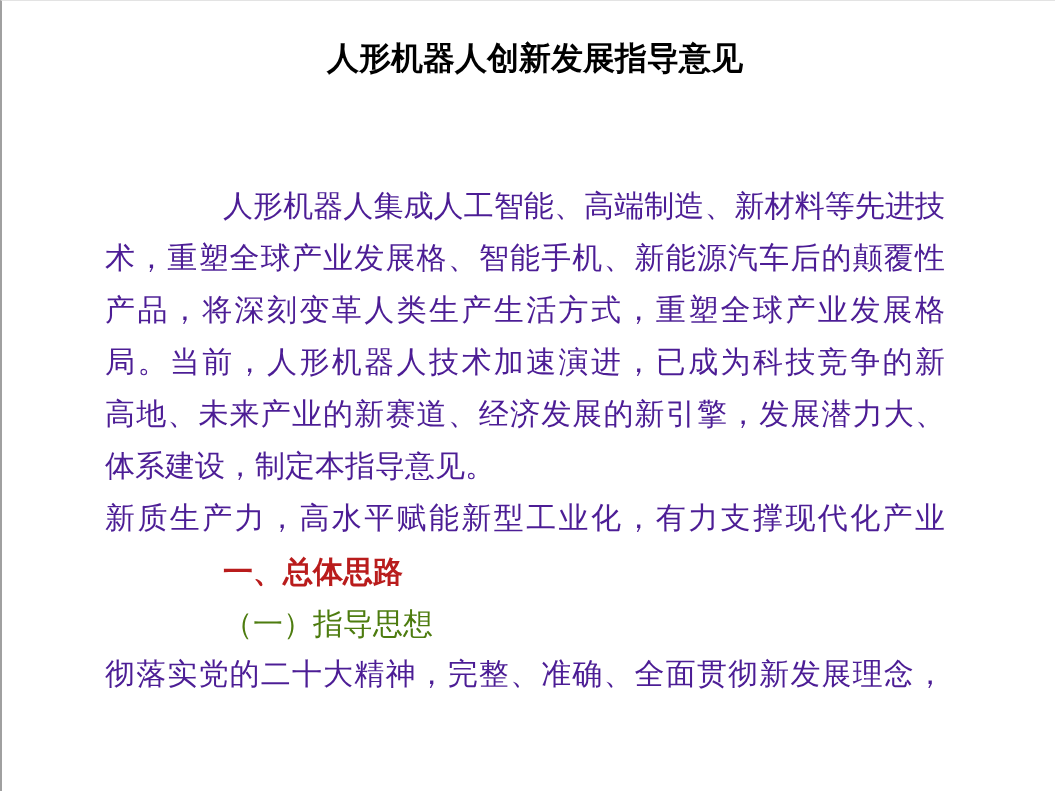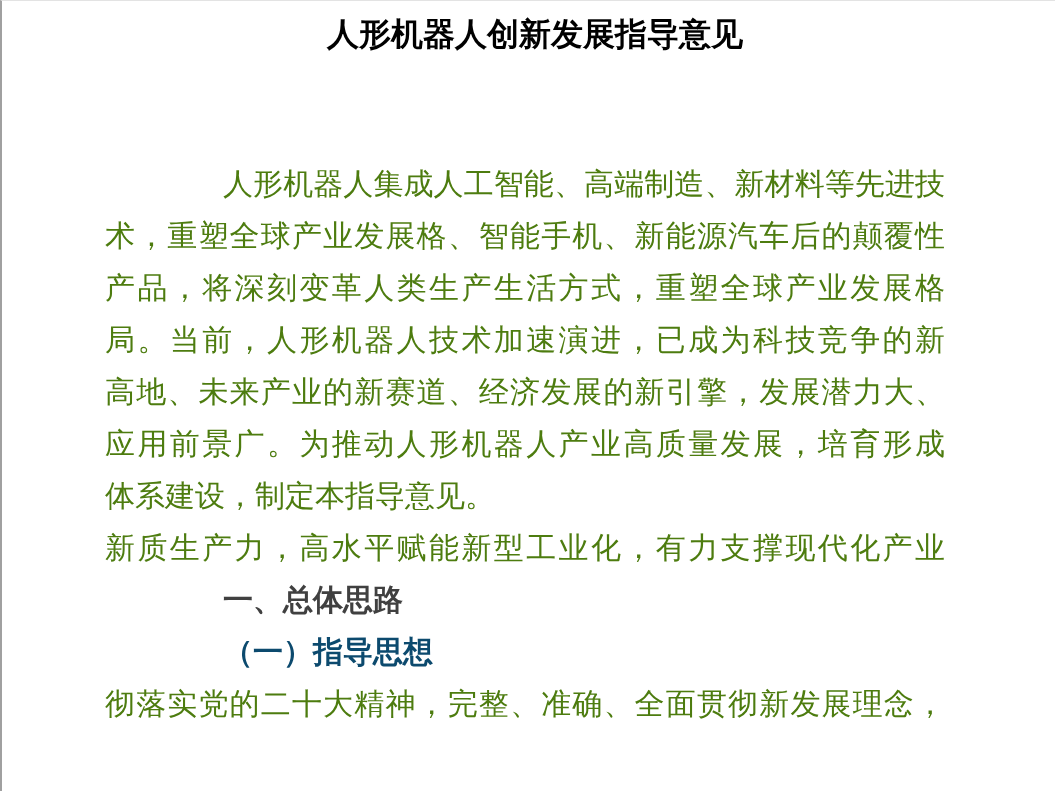--- a/index.html
+++ b/index.html
@@ -18,59 +18,59 @@
     width: 1055px;
     height: 791px;
     box-sizing: border-box;
     background: #ffffff;
     border-left: 2px solid #a0a0a0;
     border-top: 1px solid #e3e3e3;
     padding: 0 110px 0 103px;
   }
   .doc-title {
     margin: 0;
-    padding-top: 10px;
+    padding-top: 34px;
     line-height: 46px;
     font-size: 32px;
     font-weight: bold;
     color: #000000;
     text-align: center;
     transform: translateX(10px);
     font-family: "Liberation Serif", serif;
     letter-spacing: 0px;
     white-space: nowrap;
   }
   .doc-body {
     margin-top: 101px;
   }
   .ln {
     margin: 0;
     height: 52px;
     line-height: 52px;
     font-size: 30px;
-    color: #4d7c0f;
+    color: #4c1d95;
     text-align: justify;
     text-align-last: justify;
     overflow: hidden;
-    font-family: Liberation Sans, sans-serif;
+    font-family: Liberation Mono, monospace;
   }
   .ln.indent {
     padding-left: 118px;
   }
   .ln.last {
     text-align-last: left;
   }
   .ln.heading1 {
     font-weight: bold;
-    color: #404040;
+    color: #b91c1c;
     font-family: "Liberation Sans", sans-serif;
   }
   .ln.heading2 {
-    font-weight: bold;
-    color: #0c4a6e;
+    font-weight: normal;
+    color: #4d7c0f;
     font-family: "Liberation Serif", serif;
   }
 </style>
 </head>
 <body>
 
 <div class="page">
 
   <h1 class="doc-title">人形机器人创新发展指导意见</h1>
 
@@ -79,21 +79,20 @@
     <p class="ln indent">人形机器人集成人工智能、高端制造、新材料等先进技</p>
 
     <p class="ln">术，重塑全球产业发展格、智能手机、新能源汽车后的颠覆性</p>
 
     <p class="ln">产品，将深刻变革人类生产生活方式，重塑全球产业发展格</p>
 
     <p class="ln">局。当前，人形机器人技术加速演进，已成为科技竞争的新</p>
 
     <p class="ln">高地、未来产业的新赛道、经济发展的新引擎，发展潜力大、</p>
 
-    <p class="ln">应用前景广。为推动人形机器人产业高质量发展，培育形成</p>
 
     <p class="ln last">体系建设，制定本指导意见。</p>
 
     <p class="ln">新质生产力，高水平赋能新型工业化，有力支撑现代化产业</p>
 
     <p class="ln heading1 last indent">一、总体思路</p>
 
     <p class="ln heading2 last indent">（一）指导思想</p>
 
 

